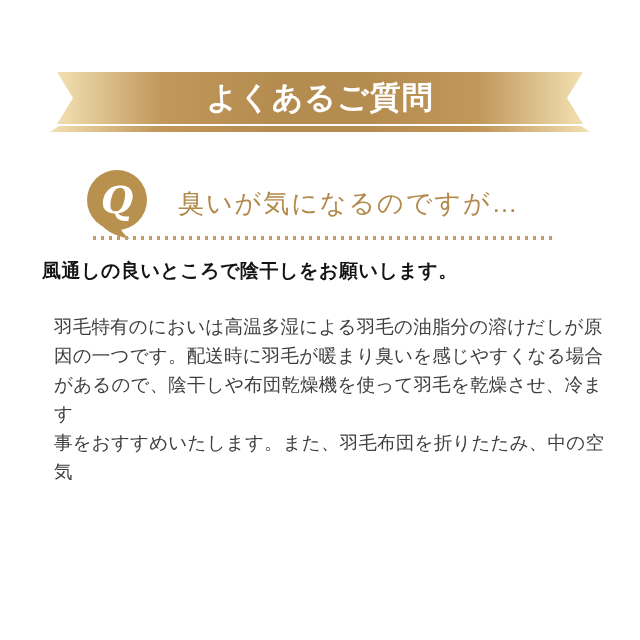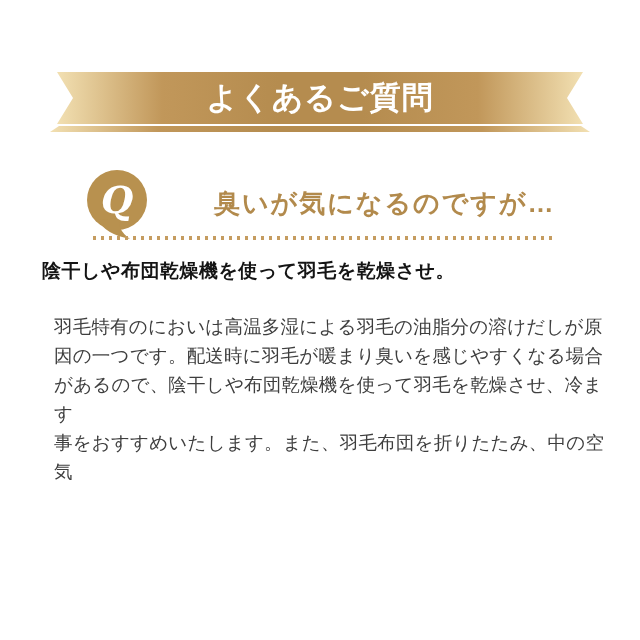--- a/index.html
+++ b/index.html
@@ -58,25 +58,24 @@
     font-style: italic;
     font-weight: 700;
     font-size: 37px;
     color: #ffffff;
     line-height: 1;
   }
   .question-text {
     position: absolute;
     left: 178px; top: 188px;
     font-size: 26px;
-    font-weight: 700;
+    font-weight: 400;
     color: #b28a4c;
     letter-spacing: 2px;
     line-height: 1.2;
-    margin-left: 36px;
   }
   .dotted-divider {
     position: absolute;
     left: 93px; top: 236px;
     width: 464px; height: 4px;
     background-image: repeating-linear-gradient(90deg,
       #c59c60 0, #c59c60 3px, transparent 3px, transparent 8px);
   }
 
   
@@ -129,21 +128,21 @@
   <div class="q-bubble">
     <svg width="66" height="72" viewBox="0 0 66 72">
       <circle cx="32" cy="30" r="30" fill="#b8914f"></circle>
       <path d="M13 50 Q20 64 45 69 Q30 58 37 48 Z" fill="#b8914f"></path>
     </svg>
     <span class="q-letter">Q</span>
   </div>
   <div class="question-text">臭いが気になるのですが…</div>
   <div class="dotted-divider"></div>
 
-  <h2 class="answer-headline">陰干しや布団乾燥機を使って羽毛を乾燥させ。</h2>
+  <h2 class="answer-headline">風通しの良いところで陰干しをお願いします。</h2>
   <p class="answer-body">羽毛特有のにおいは高温多湿による羽毛の油脂分の溶けだしが原
 因の一つです。配送時に羽毛が暖まり臭いを感じやすくなる場合
 があるので、陰干しや布団乾燥機を使って羽毛を乾燥させ、冷ます
 事をおすすめいたします。また、羽毛布団を折りたたみ、中の空気
 を押し出して空気を入れ替える事も、においの緩和に効果的です
 。</p>
 
   <div class="notice">
     <p class="notice-label">【ご注意】</p>
   </div>

